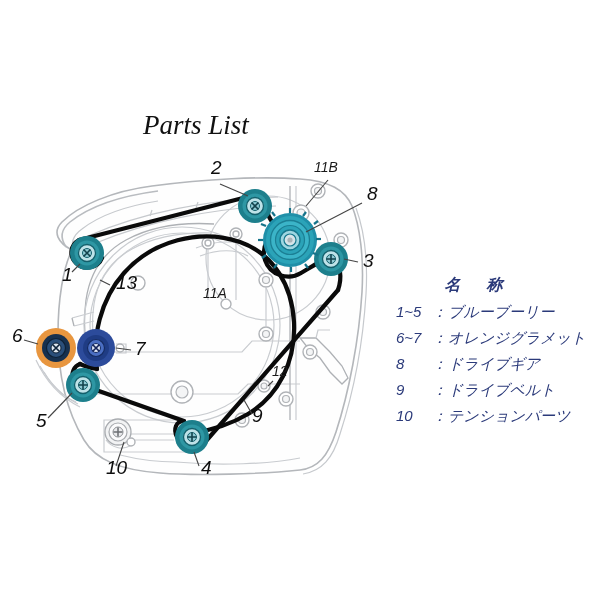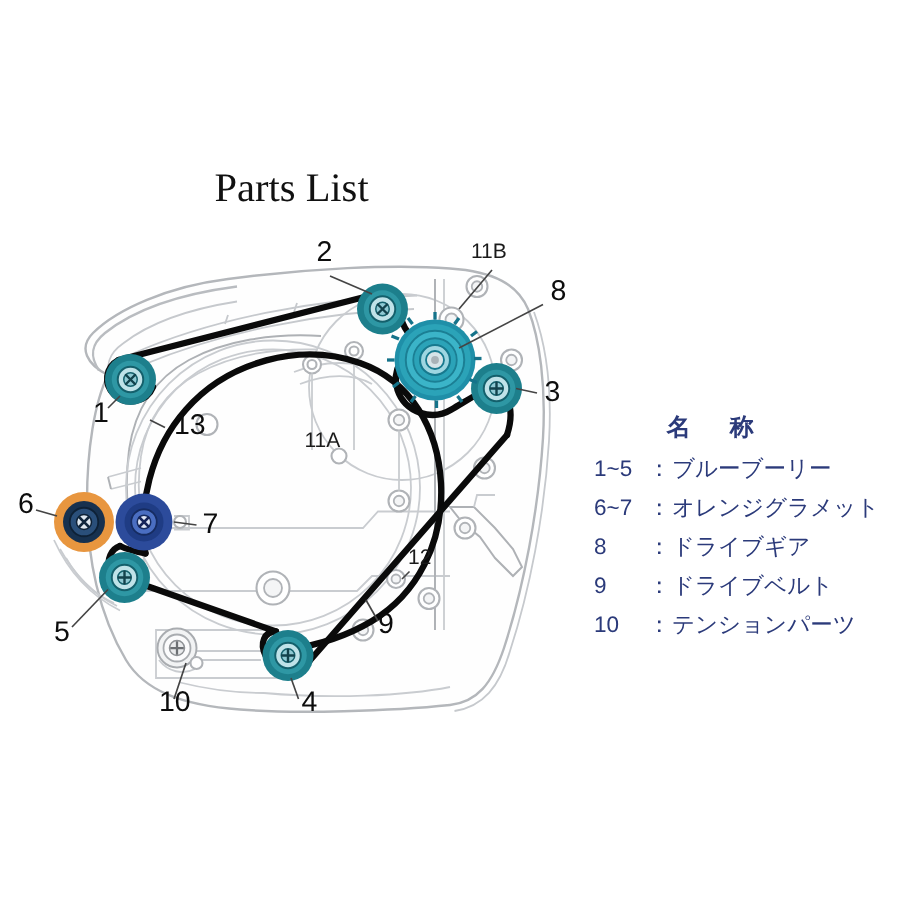--- a/index.html
+++ b/index.html
@@ -12,20 +12,21 @@
     height: 600px;
     font-family: "Liberation Sans", sans-serif;
     overflow: hidden;
     position: relative;
   }
   #stage {
     position: relative;
     width: 600px;
     height: 600px;
     background: #ffffff;
+    font-style: italic;
   }
   #diagram-svg {
     position: absolute;
     left: 0;
     top: 0;
     width: 600px;
     height: 600px;
     display: block;
   }
   .title-text {

